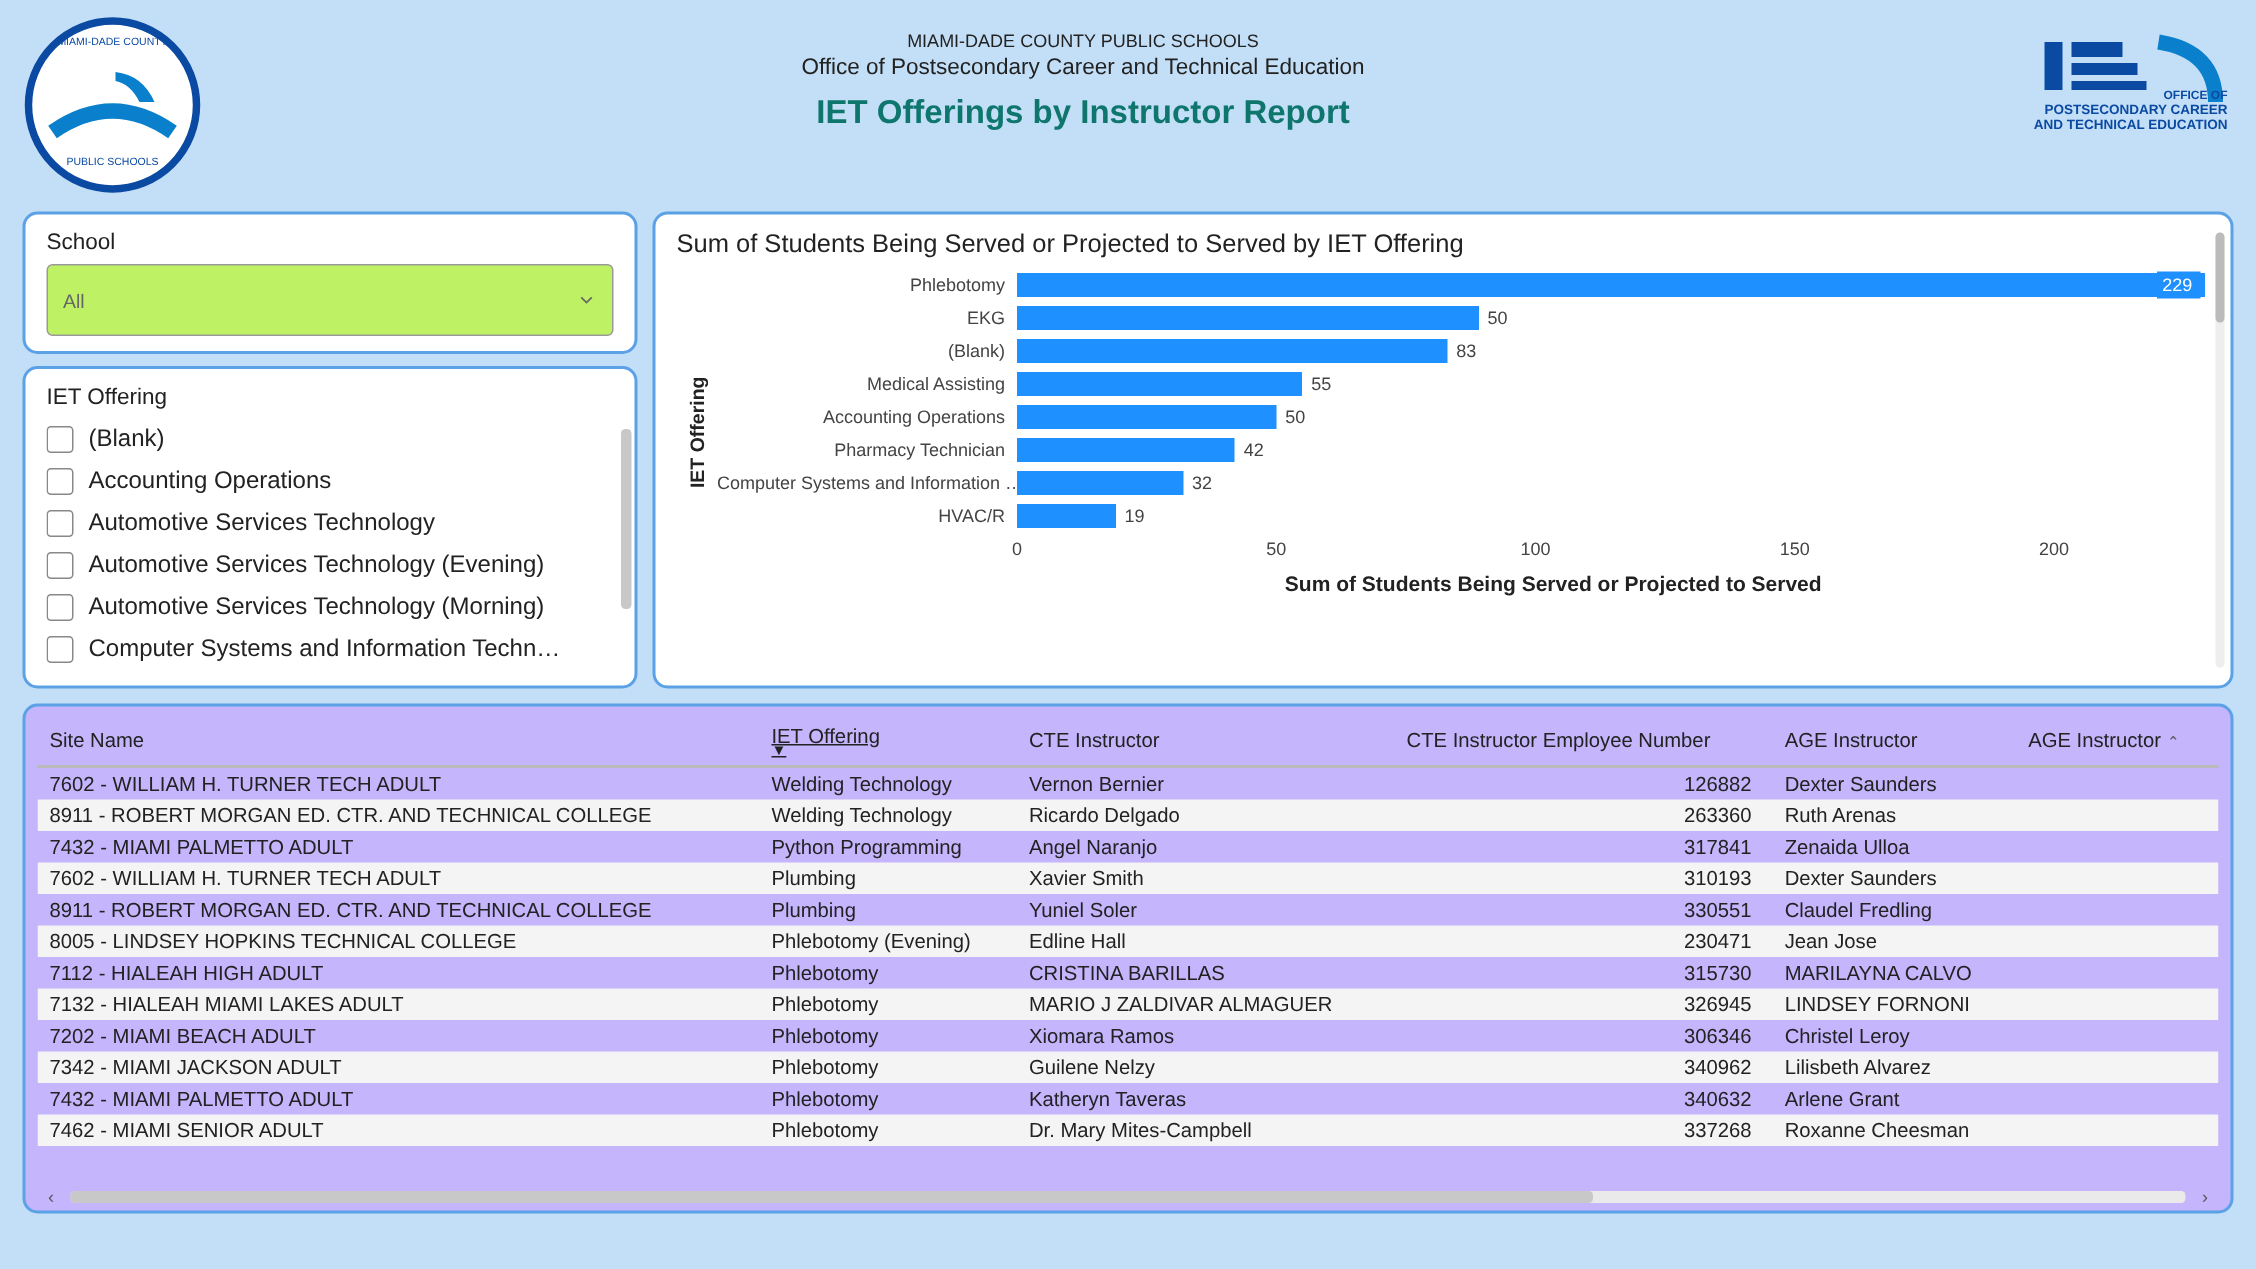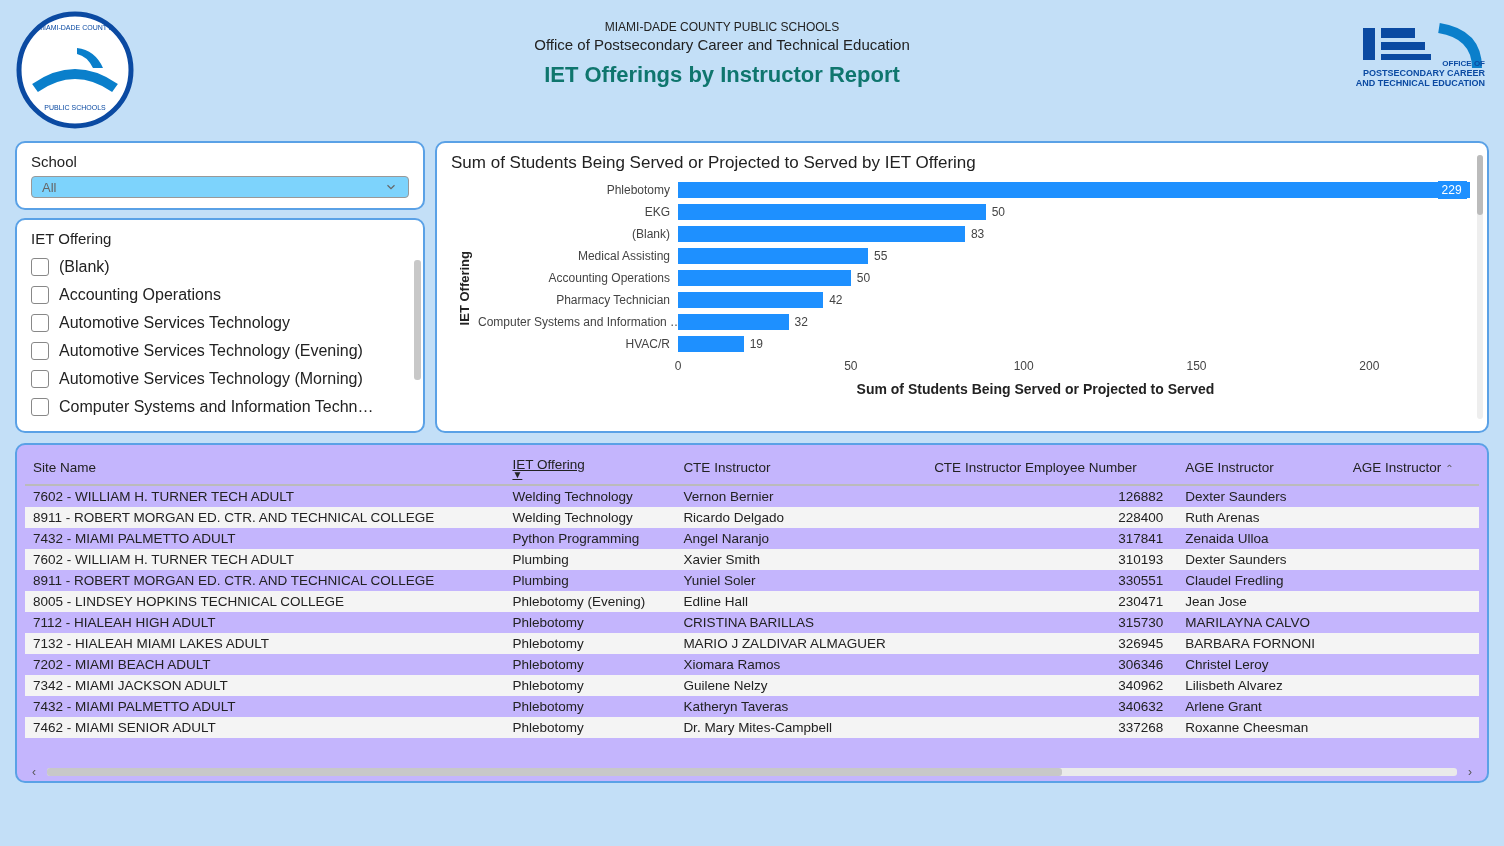--- a/index.html
+++ b/index.html
@@ -10,21 +10,21 @@
   .logo-left svg { width: 120px; height: 120px; }
   .logo-right svg { width: 180px; height: 70px; margin-top:10px; }
   .top-center { flex: 1; text-align: center; padding-top: 10px; }
   .org-line1 { font-size: 12px; color: #222; }
   .org-line2 { font-size: 15px; color: #222; margin-top: 2px; }
   .report-title { font-size: 22px; font-weight: 700; color: #0f766e; margin-top: 9px; }
   .mid { display: flex; gap: 10px; align-items: stretch; }
   .left-col { width: 410px; display: flex; flex-direction: column; gap: 8px; }
   .panel { background: #fff; border: 2px solid #5aa1e6; border-radius: 10px; padding: 10px 14px; }
   .panel-label { font-size: 15px; color: #222; margin-bottom: 6px; }
-  .dropdown { border: 1px solid #999; border-radius: 4px; height: 22px; display: flex; align-items: center; justify-content: space-between; padding: 0 10px; color: #666; background:#7dd3fc; }
+  .dropdown { border: 1px solid #999; border-radius: 4px; height: 48px; display: flex; align-items: center; justify-content: space-between; padding: 0 10px; color: #666; background:#bef264; }
   .chev { width: 14px; height: 14px; }
   .filter-panel { flex: 1; overflow: hidden; position: relative; }
   .filter-panel .scroll { overflow-y: auto; max-height: 175px; padding-right: 6px; }
   .check-row { display: flex; align-items: center; gap: 10px; padding: 5px 0; font-size: 16px; color: #222; }
   .checkbox { width: 18px; height: 18px; border: 1.5px solid #888; border-radius: 3px; flex-shrink:0; }
   .right-panel { flex: 1; position: relative; overflow:hidden; }
   .chart-title { font-size: 17px; color: #222; margin-bottom: 6px; font-weight: 400; }
   .y-axis-label { writing-mode: vertical-rl; transform: rotate(180deg); text-align: center; font-size: 13px; font-weight: 600; color: #222; padding: 0 6px; align-self:center; }
   .y-row { display: flex; align-items: center; height: 22px; }
   .y-tick-label { width: 200px; text-align: right; padding-right: 8px; font-size: 12px; color: #444; white-space: nowrap; }
@@ -232,21 +232,21 @@
               <td>Welding Technology</td>
               <td>Vernon Bernier</td>
               <td class="num">126882</td>
               <td>Dexter Saunders</td>
               <td></td>
             </tr>
             <tr class="alt">
               <td>8911 - ROBERT MORGAN ED. CTR. AND TECHNICAL COLLEGE</td>
               <td>Welding Technology</td>
               <td>Ricardo Delgado</td>
-              <td class="num">228400</td>
+              <td class="num">263360</td>
               <td>Ruth Arenas</td>
               <td></td>
             </tr>
             <tr>
               <td>7432 - MIAMI PALMETTO ADULT</td>
               <td>Python Programming</td>
               <td>Angel Naranjo</td>
               <td class="num">317841</td>
               <td>Zenaida Ulloa</td>
               <td></td>
@@ -281,21 +281,21 @@
               <td>CRISTINA BARILLAS</td>
               <td class="num">315730</td>
               <td>MARILAYNA CALVO</td>
               <td></td>
             </tr>
             <tr class="alt">
               <td>7132 - HIALEAH MIAMI LAKES ADULT</td>
               <td>Phlebotomy</td>
               <td>MARIO J ZALDIVAR ALMAGUER</td>
               <td class="num">326945</td>
-              <td>BARBARA FORNONI</td>
+              <td>LINDSEY FORNONI</td>
               <td></td>
             </tr>
             <tr>
               <td>7202 - MIAMI BEACH ADULT</td>
               <td>Phlebotomy</td>
               <td>Xiomara Ramos</td>
               <td class="num">306346</td>
               <td>Christel Leroy</td>
               <td></td>
             </tr>

